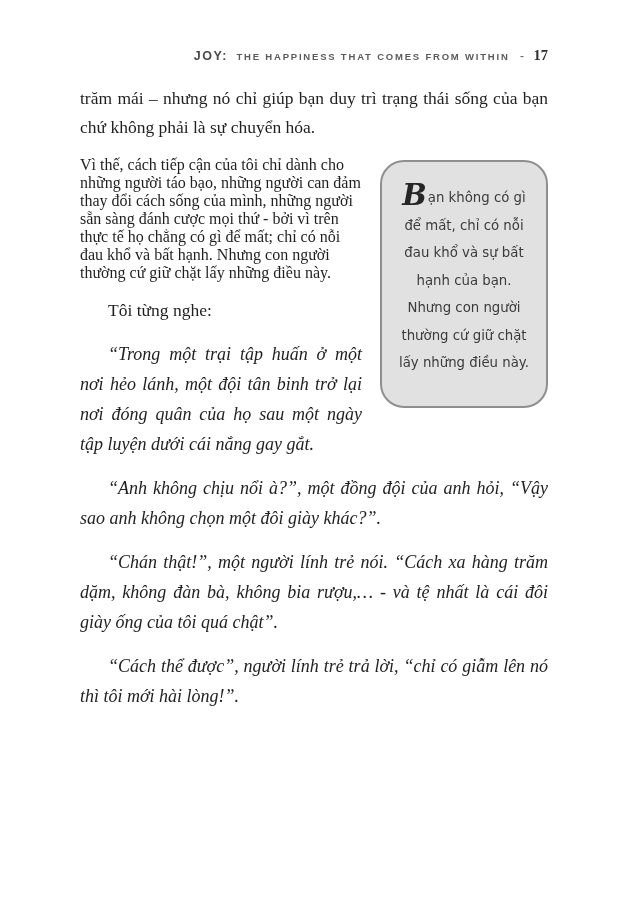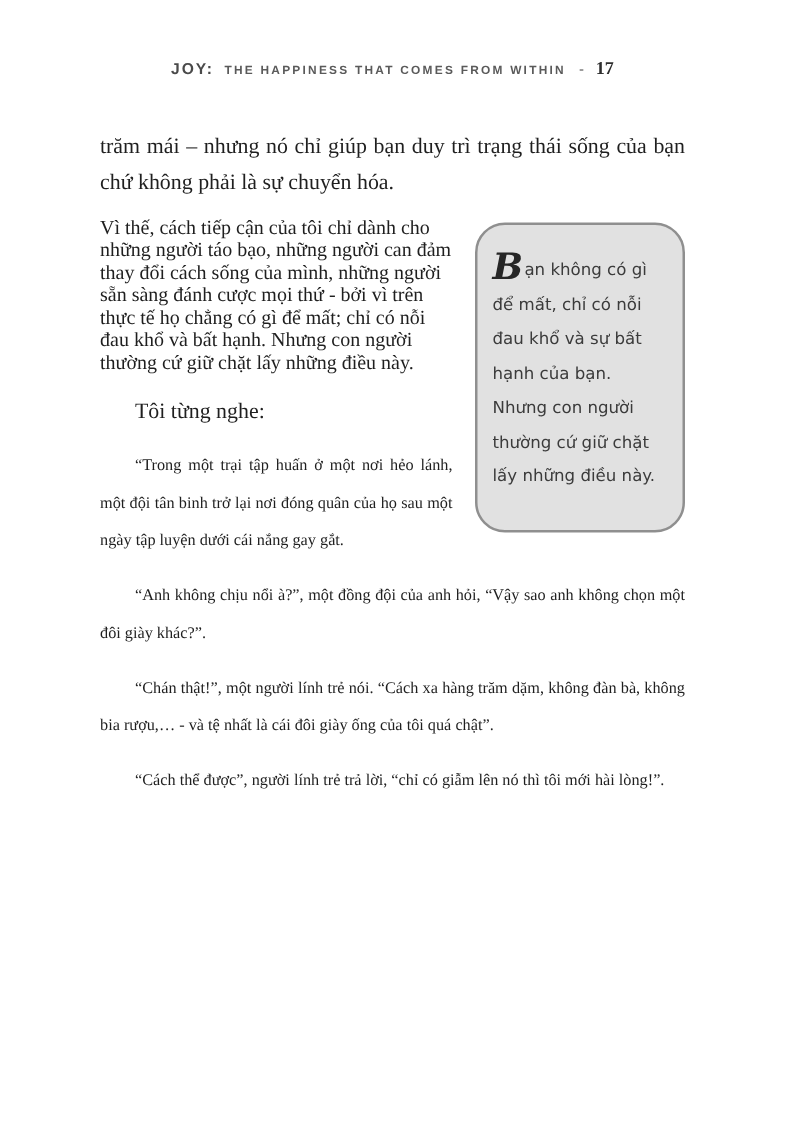--- a/index.html
+++ b/index.html
@@ -11,23 +11,23 @@
     color: #1f1f1f;
     overflow: hidden;
   }
   .page {
     width: 632px;
     height: 902px;
     padding: 46px 84px 20px 80px;
     background: #ffffff;
   }
   .page-header {
-    text-align: center;
+    text-align: right;
     color: #4e4e4e;
-    margin-bottom: 38px;
+    margin-bottom: 20px;
     font-family: "Liberation Sans", sans-serif;
     white-space: nowrap;
   }
   .page-header .book-title {
     font-size: 12.5px;
     font-weight: bold;
     letter-spacing: 1.5px;
     color: #4a4a4a;
   }
   .page-header .subtitle {
@@ -50,32 +50,34 @@
   }
   .body-text p {
     font-size: 17.5px;
     line-height: 29px;
     text-align: justify;
     margin-bottom: 14px;
     color: #1f1f1f;
   }
   .body-text p.indent { text-indent: 28px; }
   .body-text p.story {
-    font-size: 13px;
+    font-style: italic;
+    font-size: 18px;
     line-height: 30px;
   }
   .pull-quote {
     float: right;
     width: 168px;
     min-height: 248px;
     background: #e1e1e1;
     border: 2px solid #8f8f8f;
     border-radius: 24px;
     margin: 4px 0 10px 18px;
     padding: 20px 12px 16px 12px;
+    text-align: center;
     font-family: "DejaVu Sans", sans-serif;
     font-style: normal;
     font-size: 13.3px;
     line-height: 27.5px;
     color: #3b3b3b;
     text-indent: 0;
   }
   .pull-quote .drop-initial {
     font-family: "DejaVu Serif", serif;
     font-style: italic;

